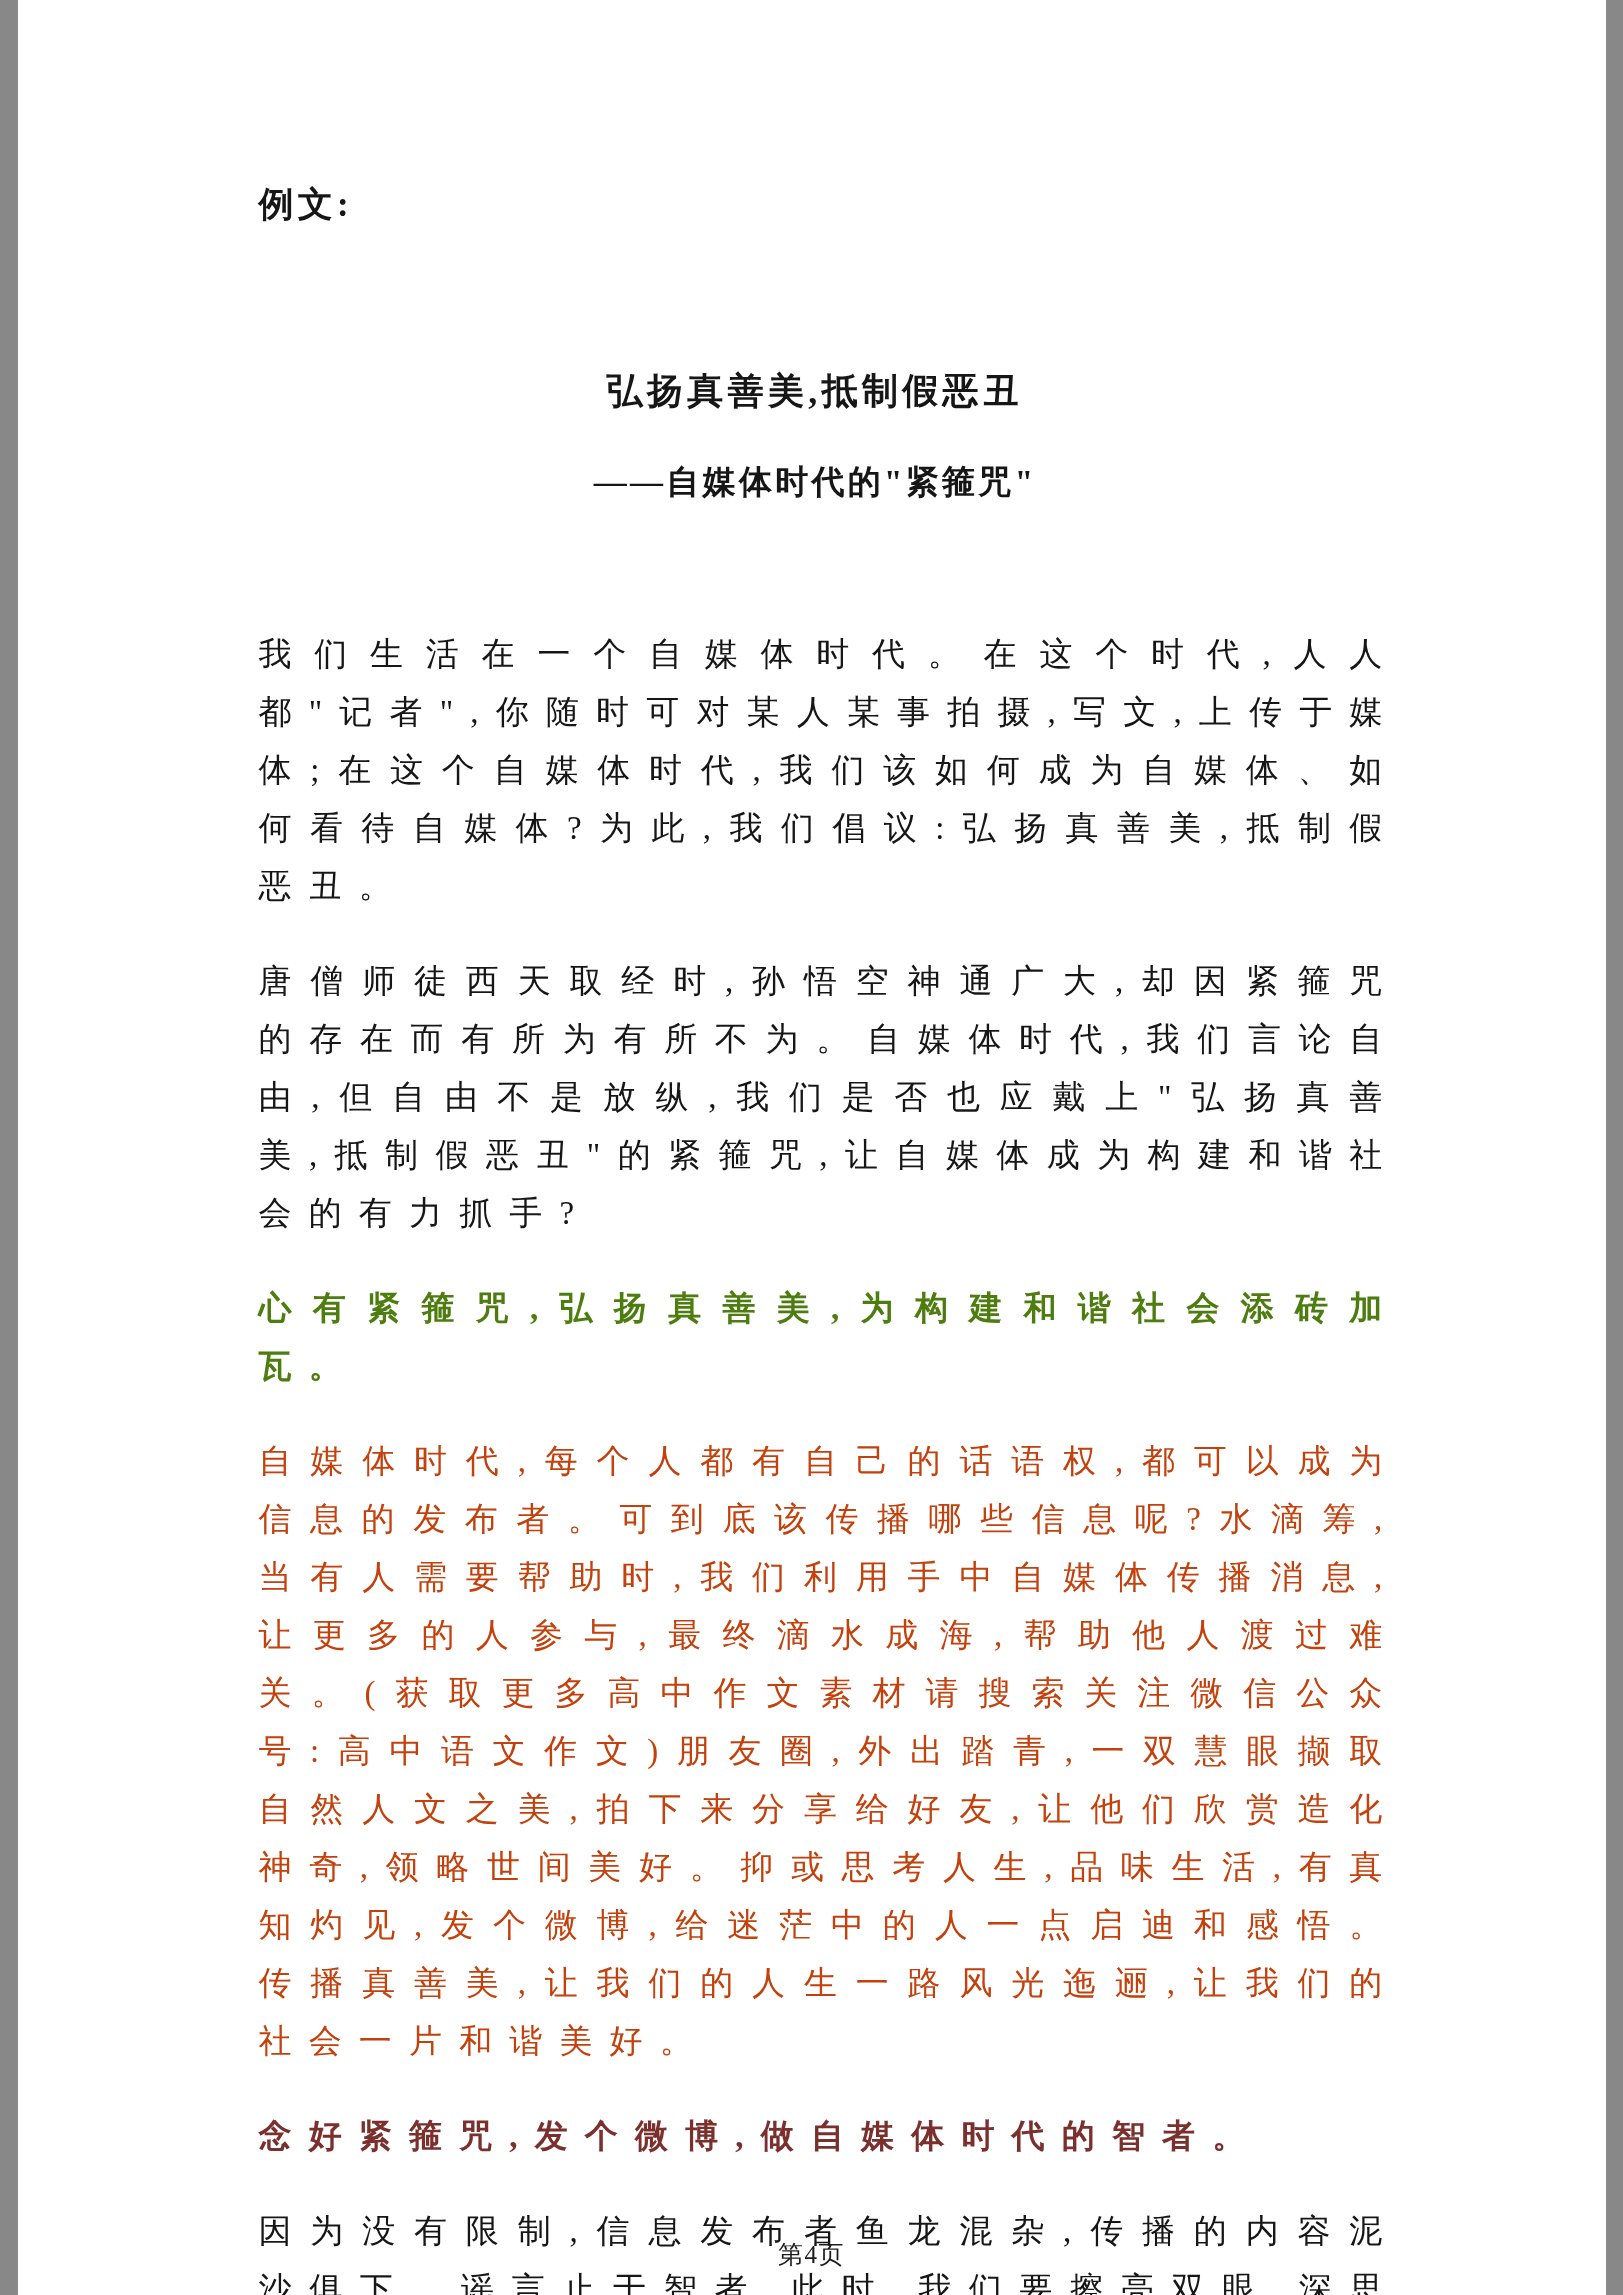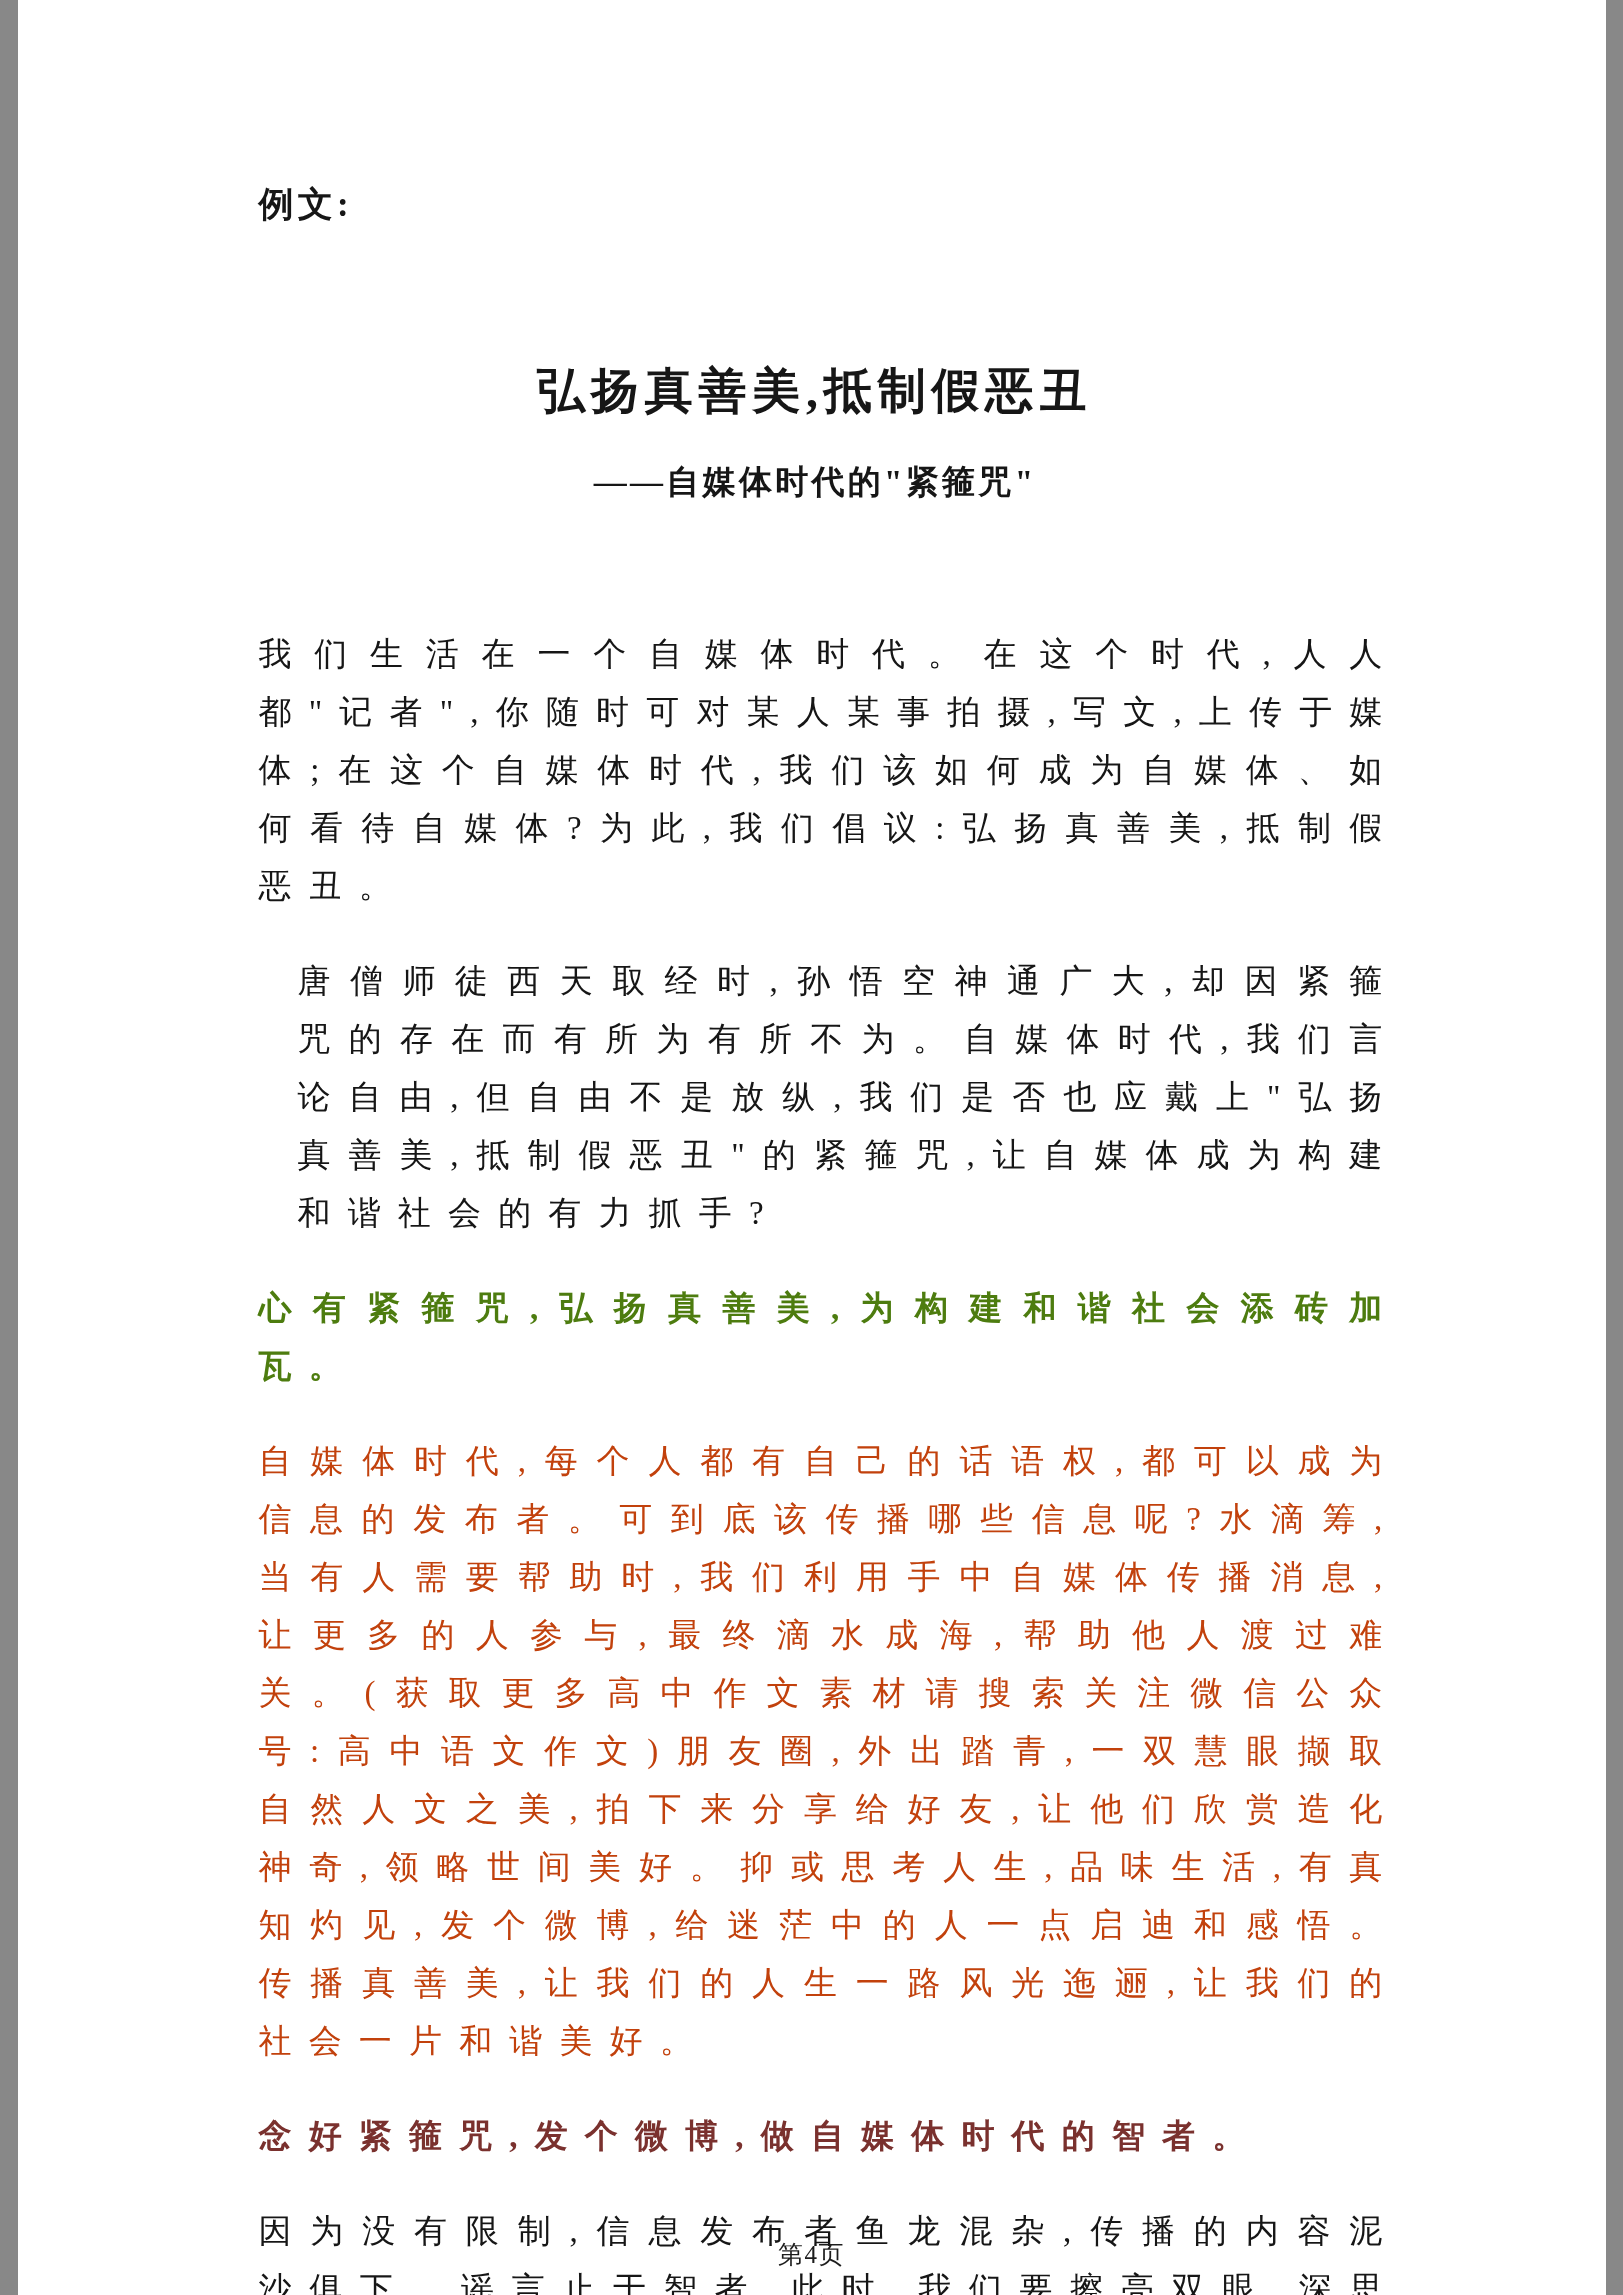--- a/index.html
+++ b/index.html
@@ -20,21 +20,21 @@
     padding: 184px 234px 0 241px;
   }
   .doc-label {
     font-size: 35px;
     font-weight: bold;
     letter-spacing: 0.12em;
     line-height: 42px;
     margin: 0;
   }
   .doc-title {
-    font-size: 48px;
+    font-size: 36px;
     font-weight: bold;
     text-align: center;
     letter-spacing: 0.12em;
     line-height: 42px;
     margin: 144px 0 0 0;
   }
   .doc-subtitle {
     font-size: 33px;
     font-weight: bold;
     text-align: center;
@@ -75,21 +75,21 @@
 <div class="page">
   <div class="doc-label">例文:</div>
 
   <h1 class="doc-title">弘扬真善美,抵制假恶丑</h1>
 
   <h2 class="doc-subtitle">——自媒体时代的"紧箍咒"</h2>
 
   <div class="doc-body">
 
   <p style="color: rgb(22, 22, 22);">我们生活在一个自媒体时代。在这个时代,人人都"记者",你随时可对某人某事拍摄,写文,上传于媒体;在这个自媒体时代,我们该如何成为自媒体、如何看待自媒体?为此,我们倡议:弘扬真善美,抵制假恶丑。</p>
-      <p style="color: rgb(22, 22, 22); margin-left: 39px;">唐僧师徒西天取经时,孙悟空神通广大,却因紧箍咒的存在而有所为有所不为。自媒体时代,我们言论自由,但自由不是放纵,我们是否也应戴上"弘扬真善美,抵制假恶丑"的紧箍咒,让自媒体成为构建和谐社会的有力抓手?</p>
+      <p style="color: rgb(22, 22, 22);">唐僧师徒西天取经时,孙悟空神通广大,却因紧箍咒的存在而有所为有所不为。自媒体时代,我们言论自由,但自由不是放纵,我们是否也应戴上"弘扬真善美,抵制假恶丑"的紧箍咒,让自媒体成为构建和谐社会的有力抓手?</p>
       <p class="section-heading" style="color: #4d7c0f;">心有紧箍咒,弘扬真善美,为构建和谐社会添砖加瓦。</p>
       <p style="color: #c2410c;">自媒体时代,每个人都有自己的话语权,都可以成为信息的发布者。可到底该传播哪些信息呢?水滴筹,当有人需要帮助时,我们利用手中自媒体传播消息,让更多的人参与,最终滴水成海,帮助他人渡过难关。(获取更多高中作文素材请搜索关注微信公众号:高中语文作文)朋友圈,外出踏青,一双慧眼撷取自然人文之美,拍下来分享给好友,让他们欣赏造化神奇,领略世间美好。抑或思考人生,品味生活,有真知灼见,发个微博,给迷茫中的人一点启迪和感悟。传播真善美,让我们的人生一路风光迤逦,让我们的社会一片和谐美好。</p>
       <p class="section-heading" style="color: rgb(122, 49, 46);">念好紧箍咒,发个微博,做自媒体时代的智者。</p>
       <p style="color: rgb(22, 22, 22);">因为没有限制,信息发布者鱼龙混杂,传播的内容泥沙俱下。谣言止于智者,此时,我们要擦亮双眼,深思慎行,更不要在不明真相的情况下盲目转发、推波助澜,给当事人造成伤害,而给图谋不轨、动机不纯的人创造传播网络谣言的机会。没有调查就没有发言权,在没有全面掌握事实之前,不做任何评论,更不给任何"无稽之谈""以讹传讹"滋生的空间。让我们用自己的慧眼慎行,来保护自媒体的清风正气。</p>
     </div>
 
   <div class="page-footer">第4页</div>
 </div>
 
 

